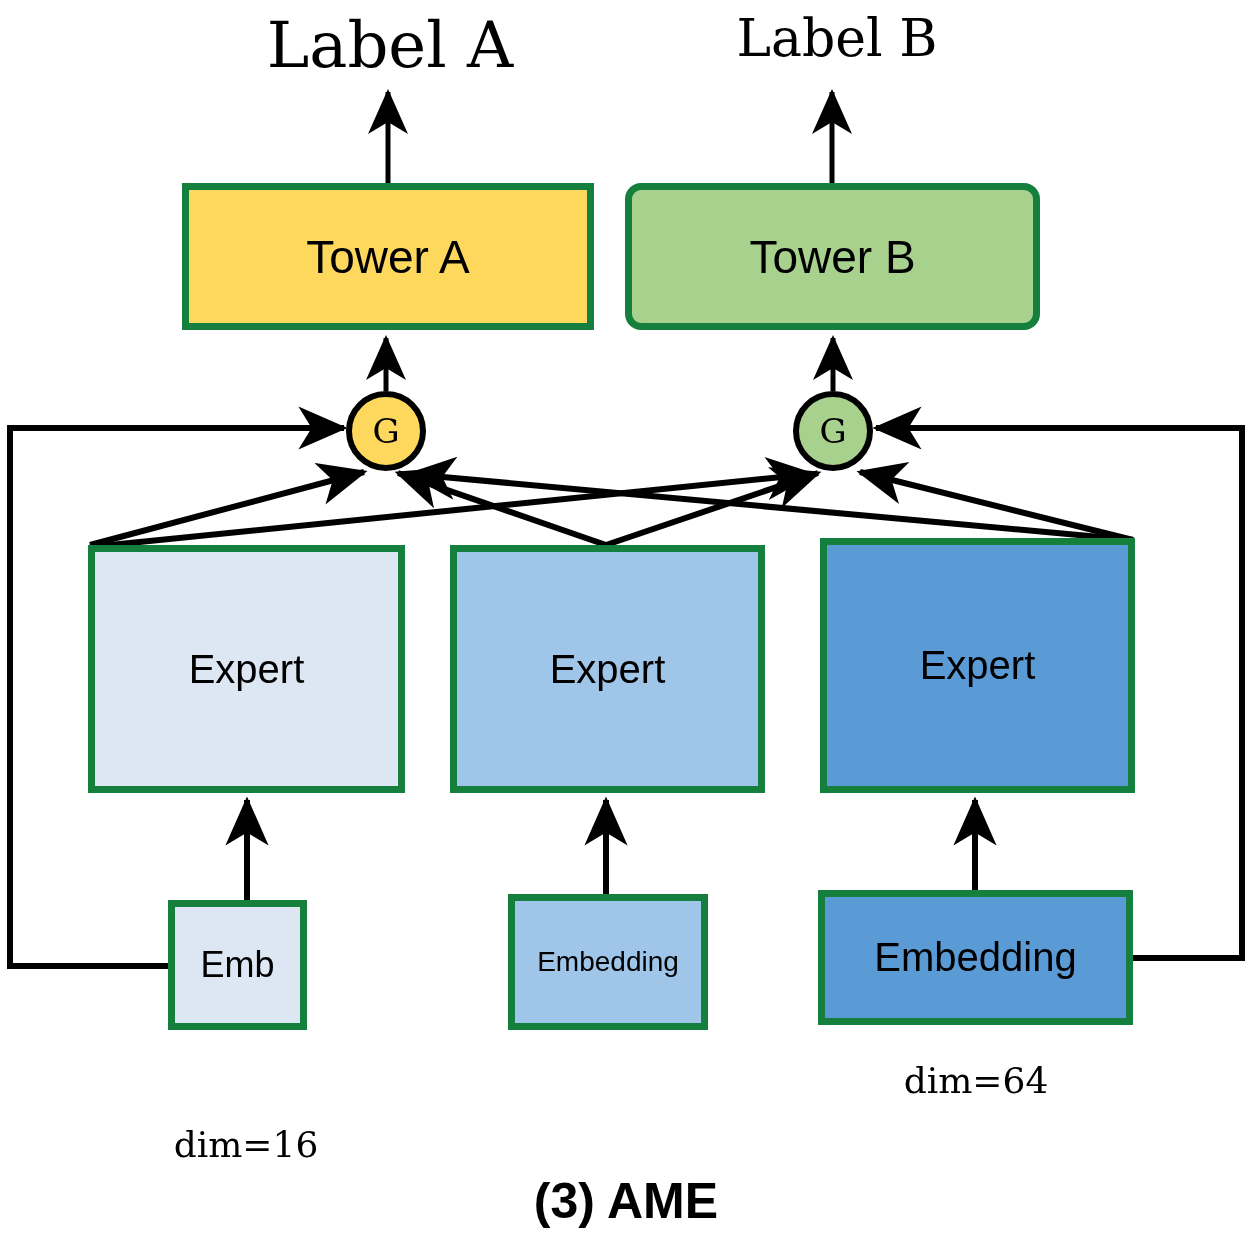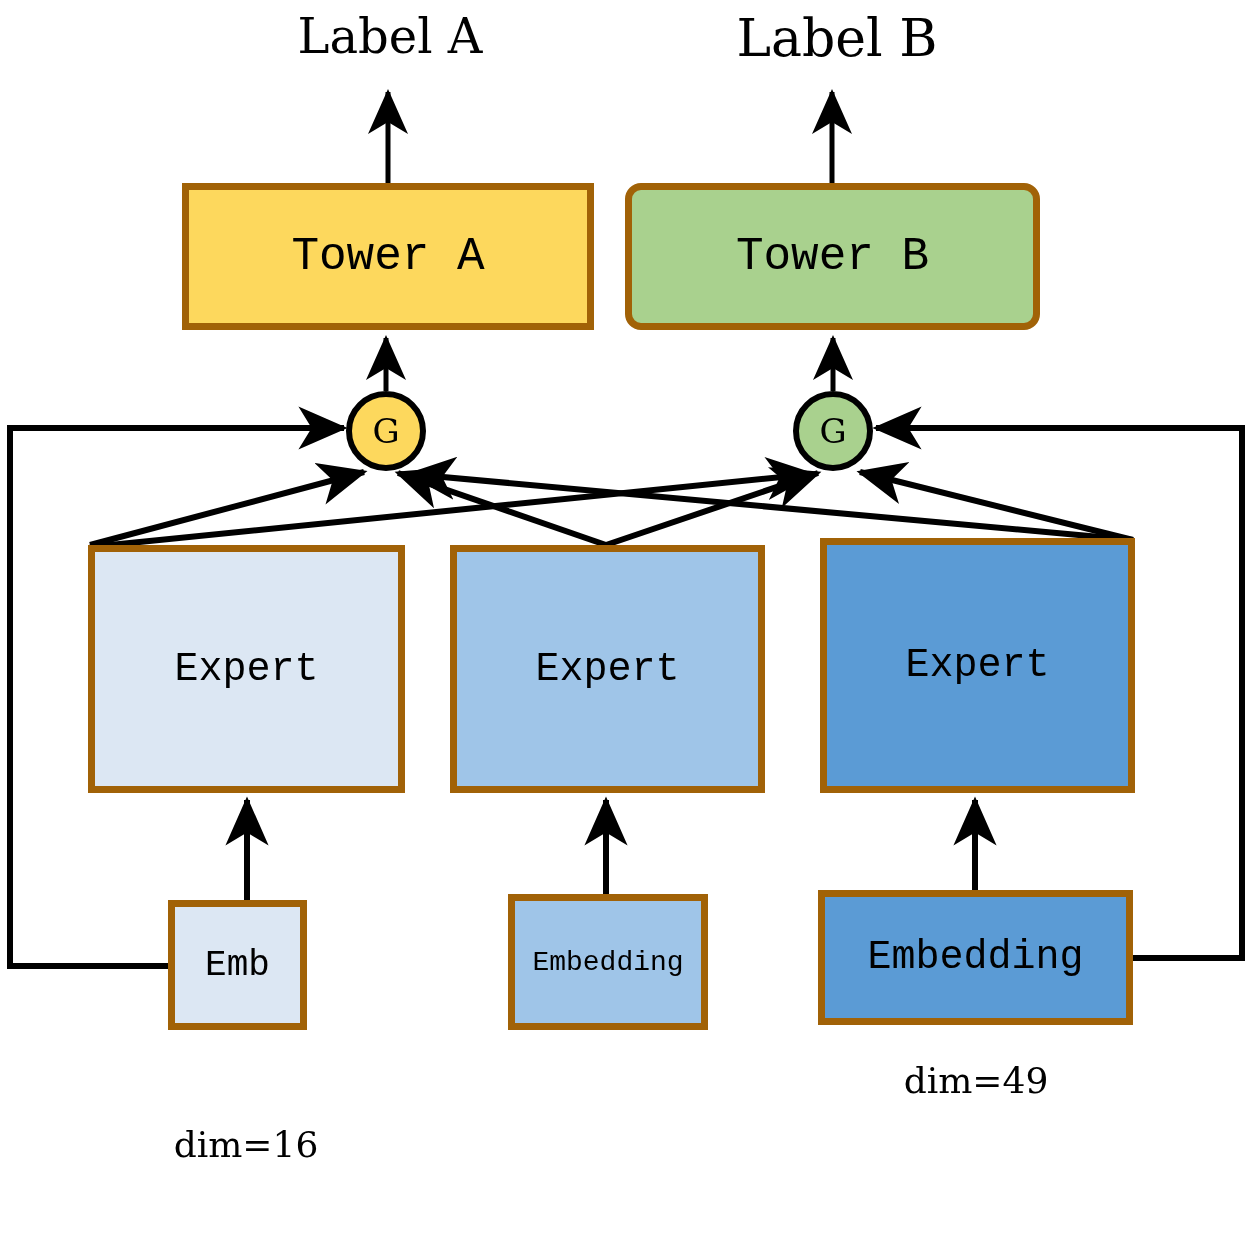--- a/index.html
+++ b/index.html
@@ -19,27 +19,27 @@
     position: absolute;
     left: 0;
     top: 0;
     width: 1252px;
     height: 1260px;
     pointer-events: none;
   }
   .node-box {
     position: absolute;
     box-sizing: border-box;
-    border: 7px solid #a16207;
+    border: 7px solid #15803d;
     display: flex;
     align-items: center;
     justify-content: center;
     text-align: center;
     color: #000000;
-    font-family: Liberation Mono, monospace;
+    font-family: Liberation Sans, sans-serif;
     white-space: nowrap;
     overflow: hidden;
   }
   .txt-label {
     position: absolute;
     color: #000000;
     font-family: "DejaVu Serif", serif;
     white-space: nowrap;
     text-align: center;
   }
@@ -48,21 +48,21 @@
     box-sizing: border-box;
     border: 6px solid #000000;
     border-radius: 50%;
     display: flex;
     align-items: center;
     justify-content: center;
     font-family: "DejaVu Serif", serif;
     color: #000000;
   }
   
-  #label-a { left: 230px; top: 8px; width: 320px; font-size: 48px; }
+  #label-a { left: 230px; top: 8px; width: 320px; font-size: 64px; }
   #label-b { left: 677px; top: 8px; width: 320px; font-size: 52px; }
 
   
   #tower-a {
     left: 182px; top: 183px; width: 412px; height: 147px;
     background: #FDD85D; font-size: 46px;
   }
   #tower-b {
     left: 625px; top: 183px; width: 415px; height: 147px;
     background: #A9D18E; font-size: 46px; border-radius: 16px;
@@ -151,16 +151,17 @@
 
   <div class="node-box" id="expert-1">Expert</div>
   <div class="node-box" id="expert-2">Expert</div>
   <div class="node-box" id="expert-3">Expert</div>
 
   <div class="node-box" id="emb-1">Emb</div>
   <div class="node-box" id="emb-2">Embedding</div>
   <div class="node-box" id="emb-3">Embedding</div>
 
   <div class="txt-label" id="dim-1">dim=16</div>
-  <div class="txt-label" id="dim-3">dim=49</div>
+  <div class="txt-label" id="dim-3">dim=64</div>
 
+  <div class="txt-label" id="caption">(3) AME</div>
 
 </div>
 
 </body></html>

